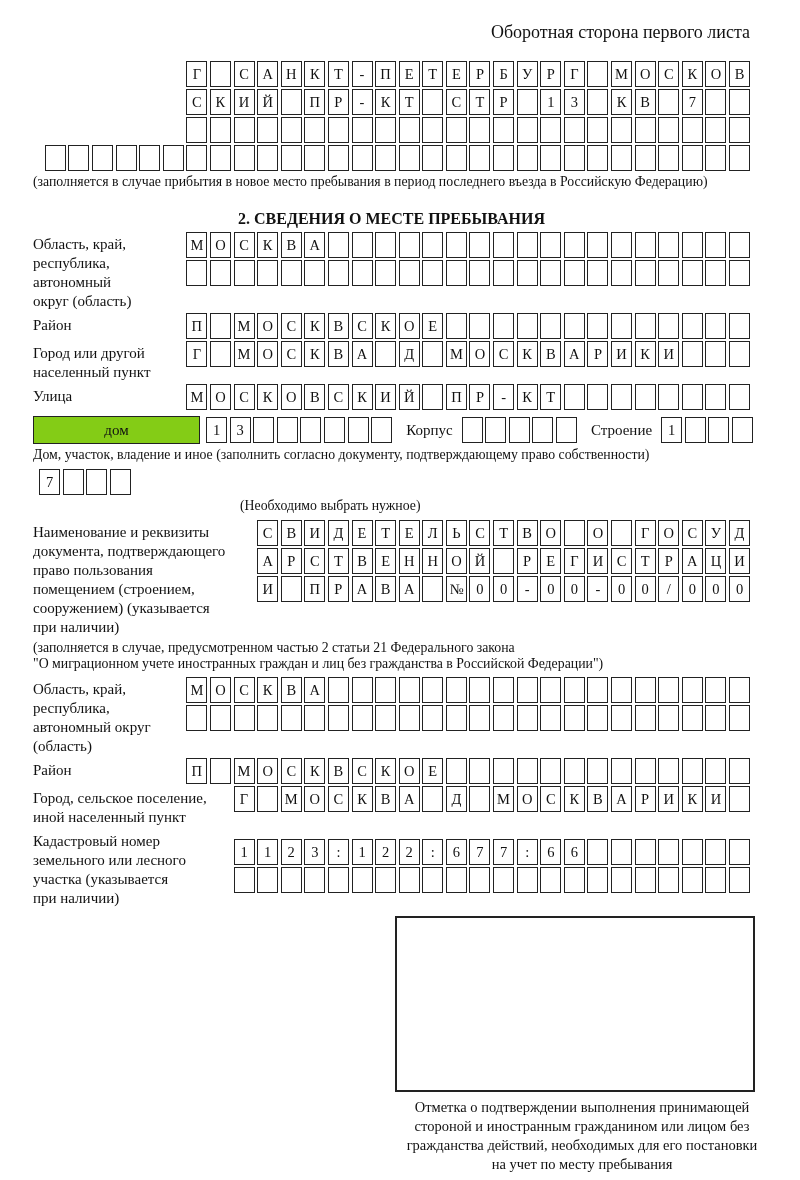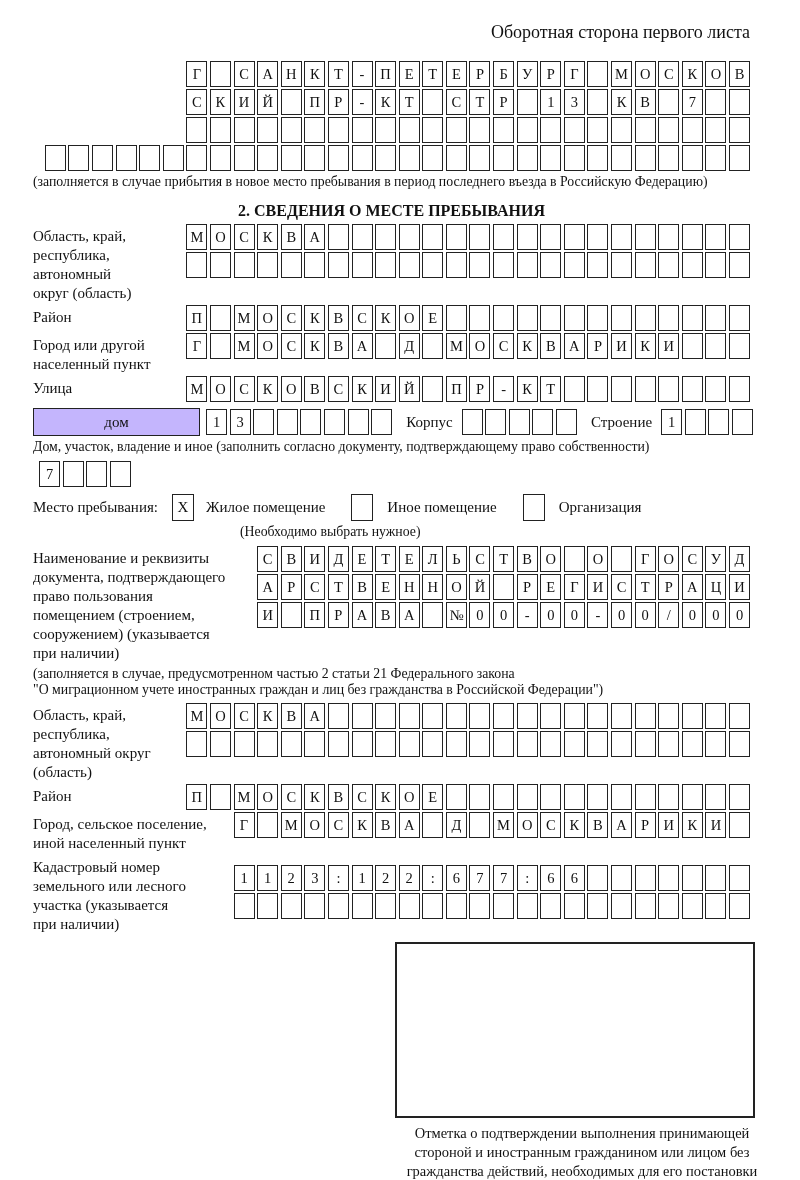--- a/index.html
+++ b/index.html
@@ -18,24 +18,24 @@
   .w4{width:196px;}
   .rows{margin-left:auto;display:flex;flex-direction:column;gap:2px;}
   .cells{display:flex;gap:2.6px;justify-content:flex-end;}
   .cell{
     flex:none;width:21px;height:26px;border:1.7px solid #222;box-sizing:border-box;
     display:flex;align-items:center;justify-content:center;font-size:14.5px;line-height:1;background:#fff;
   }
   .fullrow{margin-top:2px;}
   .note{font-size:13.8px;margin-top:3px;line-height:16px;white-space:pre-line;}
   .center{text-align:left;}
-  .h2{font-weight:bold;font-size:16px;text-align:center;margin:12px 0 4px 0;}
+  .h2{font-weight:bold;font-size:16px;text-align:center;margin:20px 0 4px 0;}
   .h3{font-weight:bold;font-size:15.5px;text-align:center;margin:12px 0 2px 0;}
   .house-row{display:flex;align-items:center;margin-top:6px;}
-  .wbox{height:28px;border:1.7px solid #222;box-sizing:border-box;display:flex;align-items:center;justify-content:center;flex:none;background:#c4b5fd;}
+  .wbox{height:28px;border:1.7px solid #222;box-sizing:border-box;display:flex;align-items:center;justify-content:center;flex:none;background:#84cc16;}
   .dombox{width:167px;}
   .kvbox{width:202px;}
   .gap6{margin-left:6px;}
   .inline-lab{margin:0 9px 0 14px;flex:none;}
   .stay-row{display:flex;align-items:center;margin-top:7px;}
   .checkbox{
     flex:none;width:22px;height:27px;border:1.7px solid #222;box-sizing:border-box;
     display:flex;align-items:center;justify-content:center;font-size:15px;background:#fff;
   }
   .cb-gap{margin:0 12px 0 14px;}
@@ -360,29 +360,20 @@
 
   <div class="house-row">
     <div class="cells gap6">
         <span class="cell">7</span>
         <span class="cell"></span>
         <span class="cell"></span>
         <span class="cell"></span>
       </div>
   </div>
 
-  <div class="stay-row">
-    <span>Место пребывания:</span>
-    <span class="checkbox cb-gap">X</span>
-    <span>Жилое помещение</span>
-    <span class="checkbox cb-gap2"></span>
-    <span>Иное помещение</span>
-    <span class="checkbox cb-gap2"></span>
-    <span>Организация</span>
-  </div>
   <div class="note stay-note">(Необходимо выбрать нужное)</div>
 
   <div class="f" style="margin-top:6px;">
     <div class="lab w3">Наименование и реквизиты
 документа, подтверждающего
 право пользования
 помещением (строением,
 сооружением) (указывается
 при наличии)</div>
     <div class="rows">

